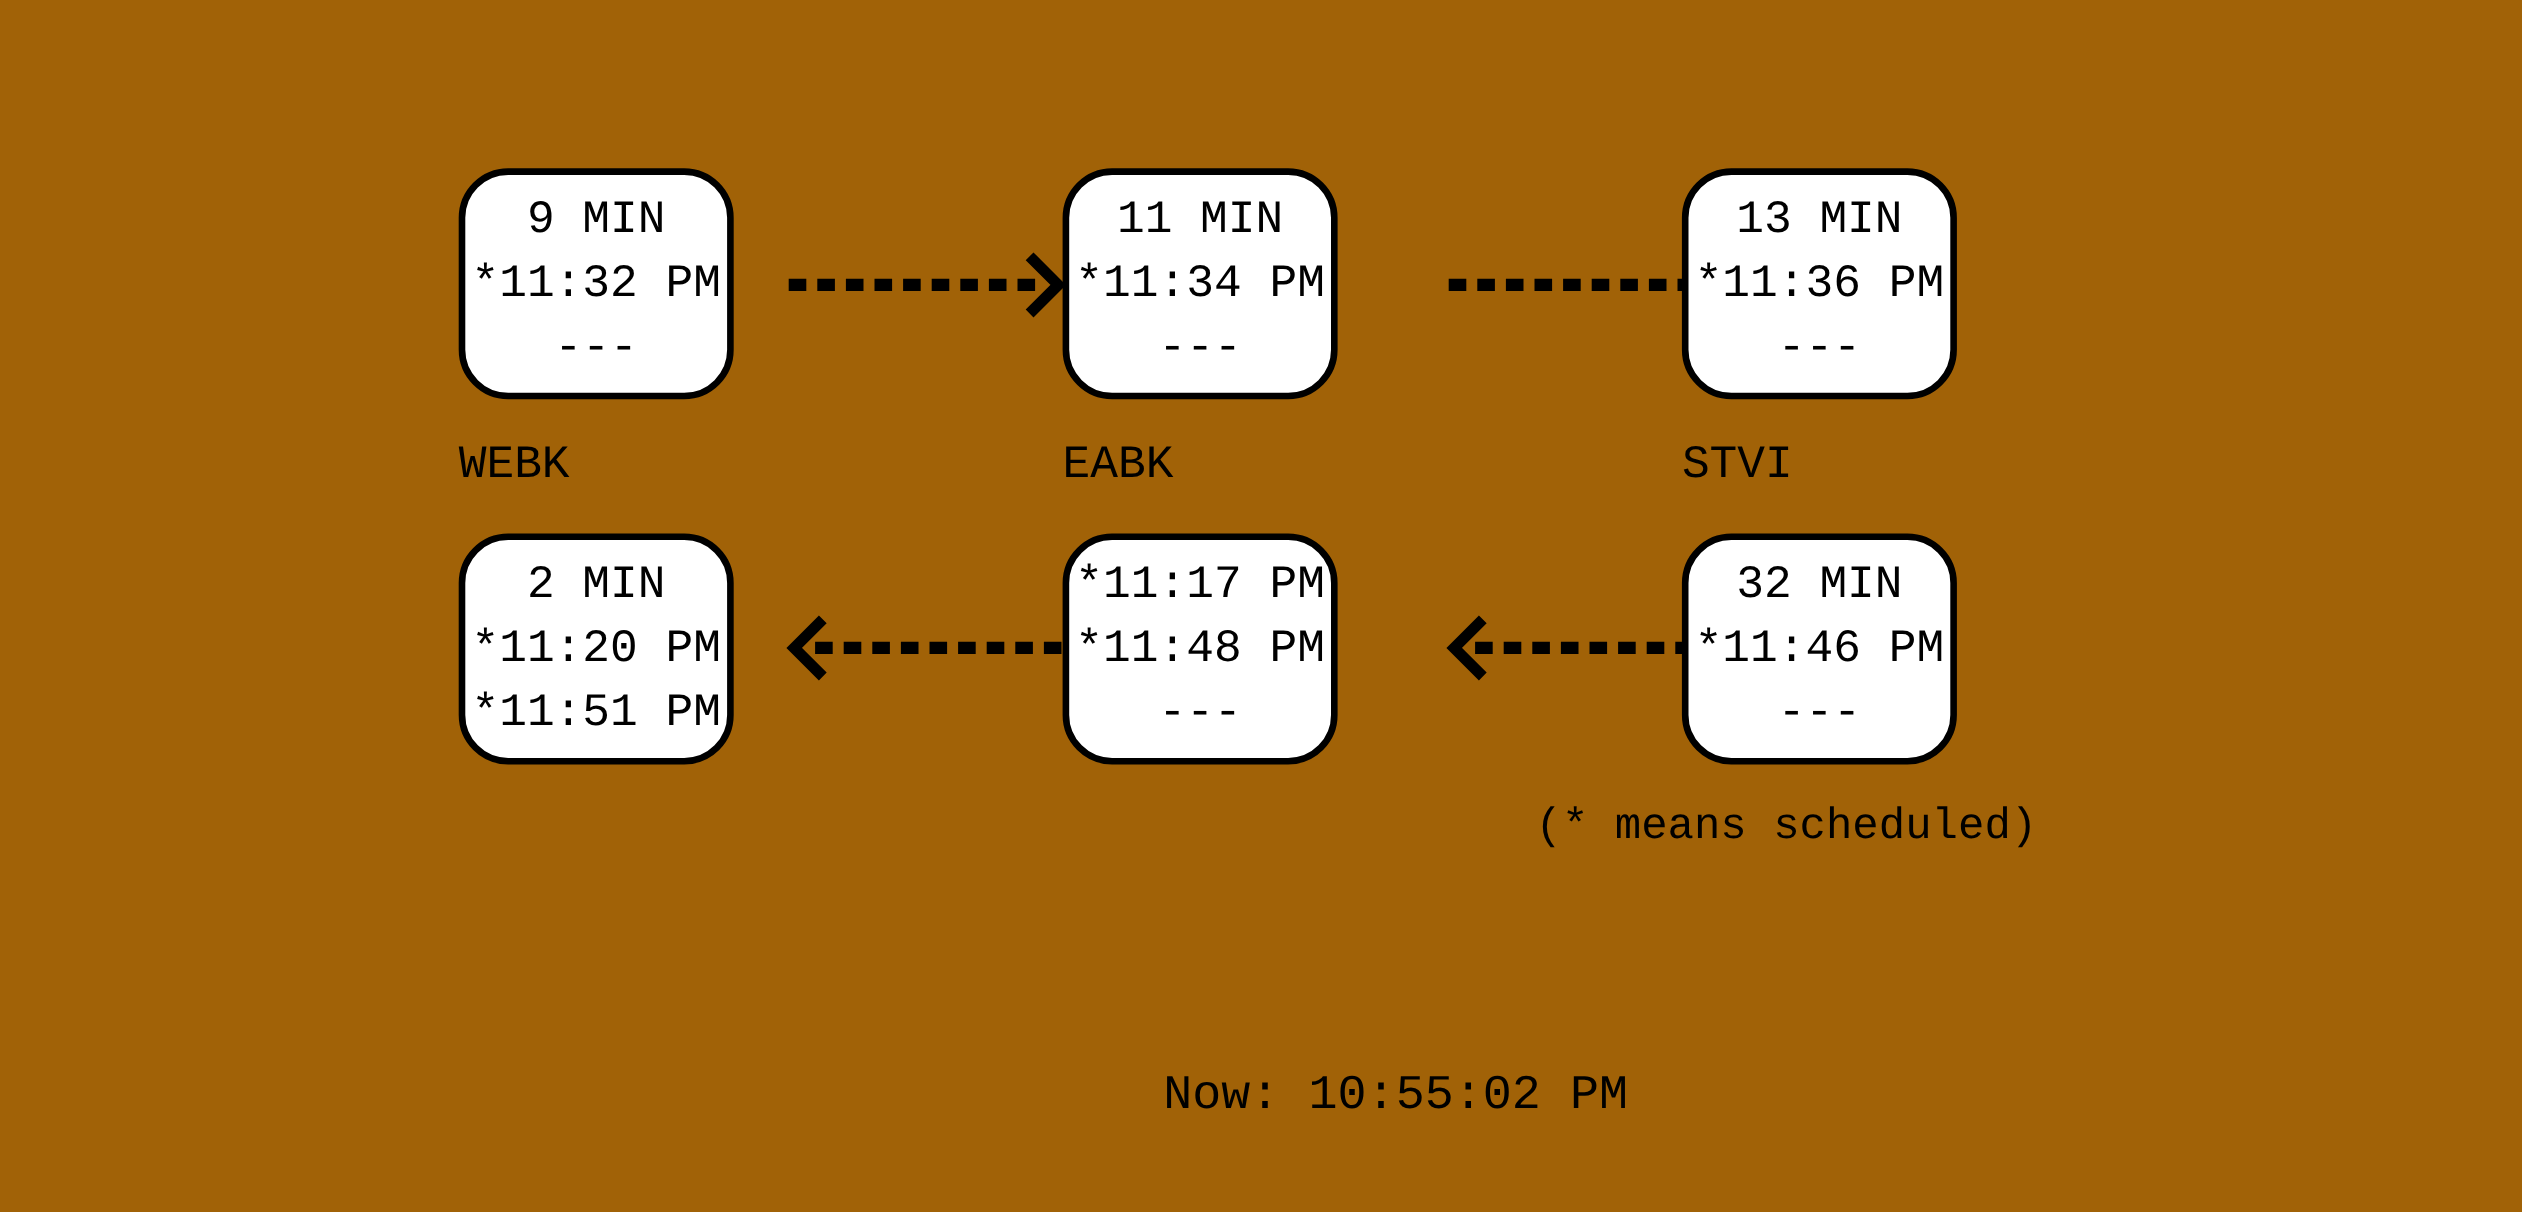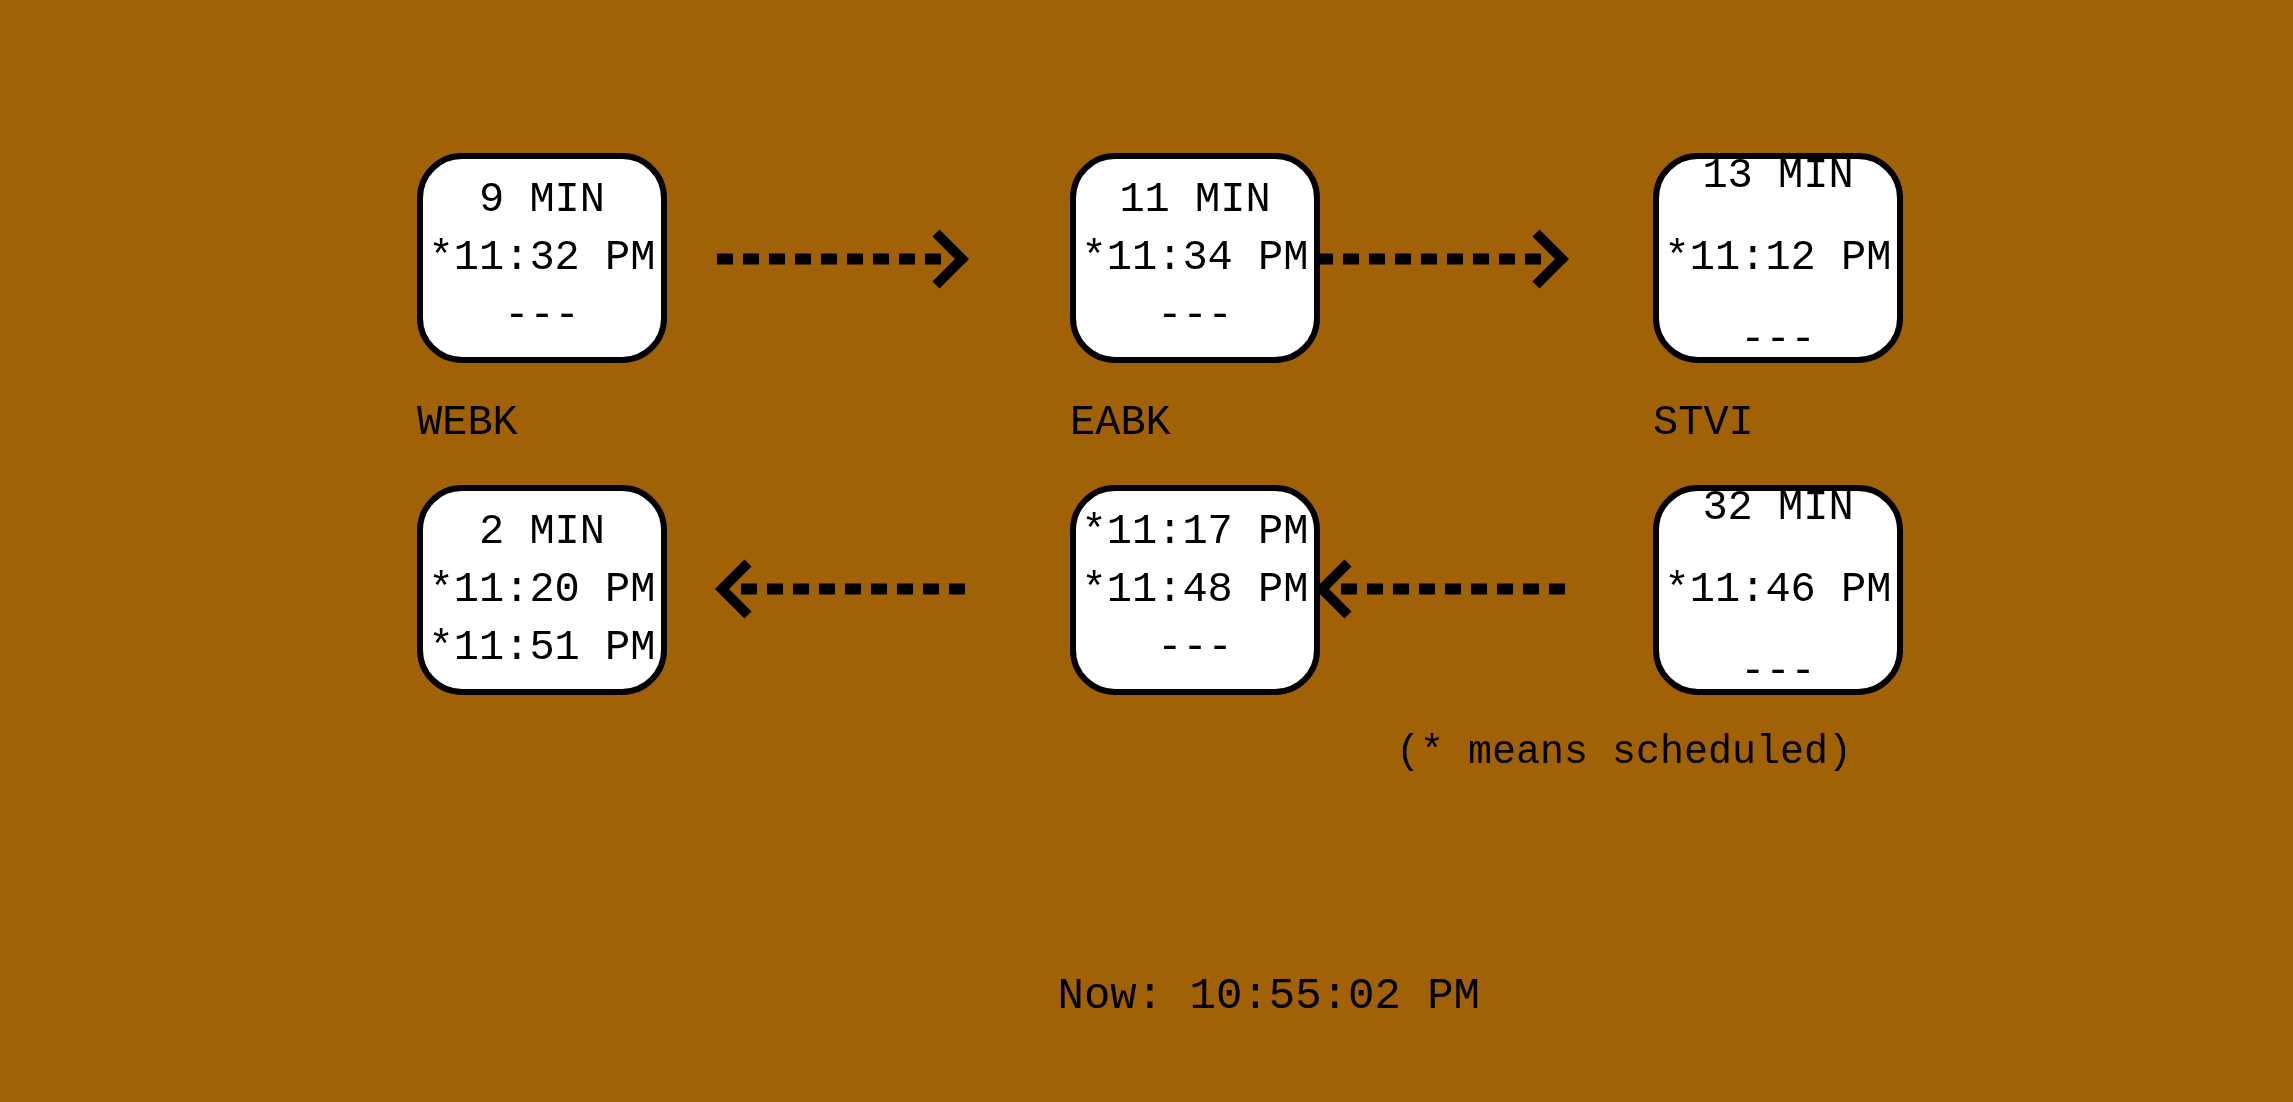--- a/index.html
+++ b/index.html
@@ -63,22 +63,22 @@
     position: absolute;
     right: 813px;
     top: 846px;
     text-align: right;
     font-size: 44px;
     line-height: 60px;
     white-space: pre;
   }
   
   .col-0 { left: 417px; }
-  .col-1 { left: 1070px; }
-  .col-2 { left: 1653px; gap: 24px; }
+  .col-1 { left: 966px; }
+  .col-2 { left: 1529px; }
   
   .row-top { top: 153px; }
   .row-bottom { top: 485px; }
   
   .gap-0 { left: 717px; }
   .gap-1 { left: 1317px; }
   .arrow-row-top { top: 229px; }
   .arrow-row-bottom { top: 559px; }
 </style>
 </head>
@@ -103,21 +103,21 @@
     <div class="arrival-line">---</div>
   </div>
 
   <svg class="arrow arrow-row-top gap-1" viewBox="0 0 250 60">
     <line x1="0" y1="30" x2="226" y2="30" stroke="#000000" stroke-width="11" stroke-dasharray="16 10"></line>
     <polyline points="219,4 245,30 219,56" fill="none" stroke="#000000" stroke-width="10" stroke-linejoin="miter"></polyline>
   </svg>
 
   <div class="station-box row-top col-2">
     <div class="arrival-line">13 MIN</div>
-    <div class="arrival-line">*11:12 PM</div>
+    <div class="arrival-line">*11:36 PM</div>
     <div class="arrival-line">---</div>
   </div>
 
   <div class="station-label col-0">WEBK</div>
   <div class="station-label col-1">EABK</div>
   <div class="station-label col-2">STVI</div>
 
   <div class="station-box row-bottom col-0">
     <div class="arrival-line">2 MIN</div>
     <div class="arrival-line">*11:20 PM</div>

